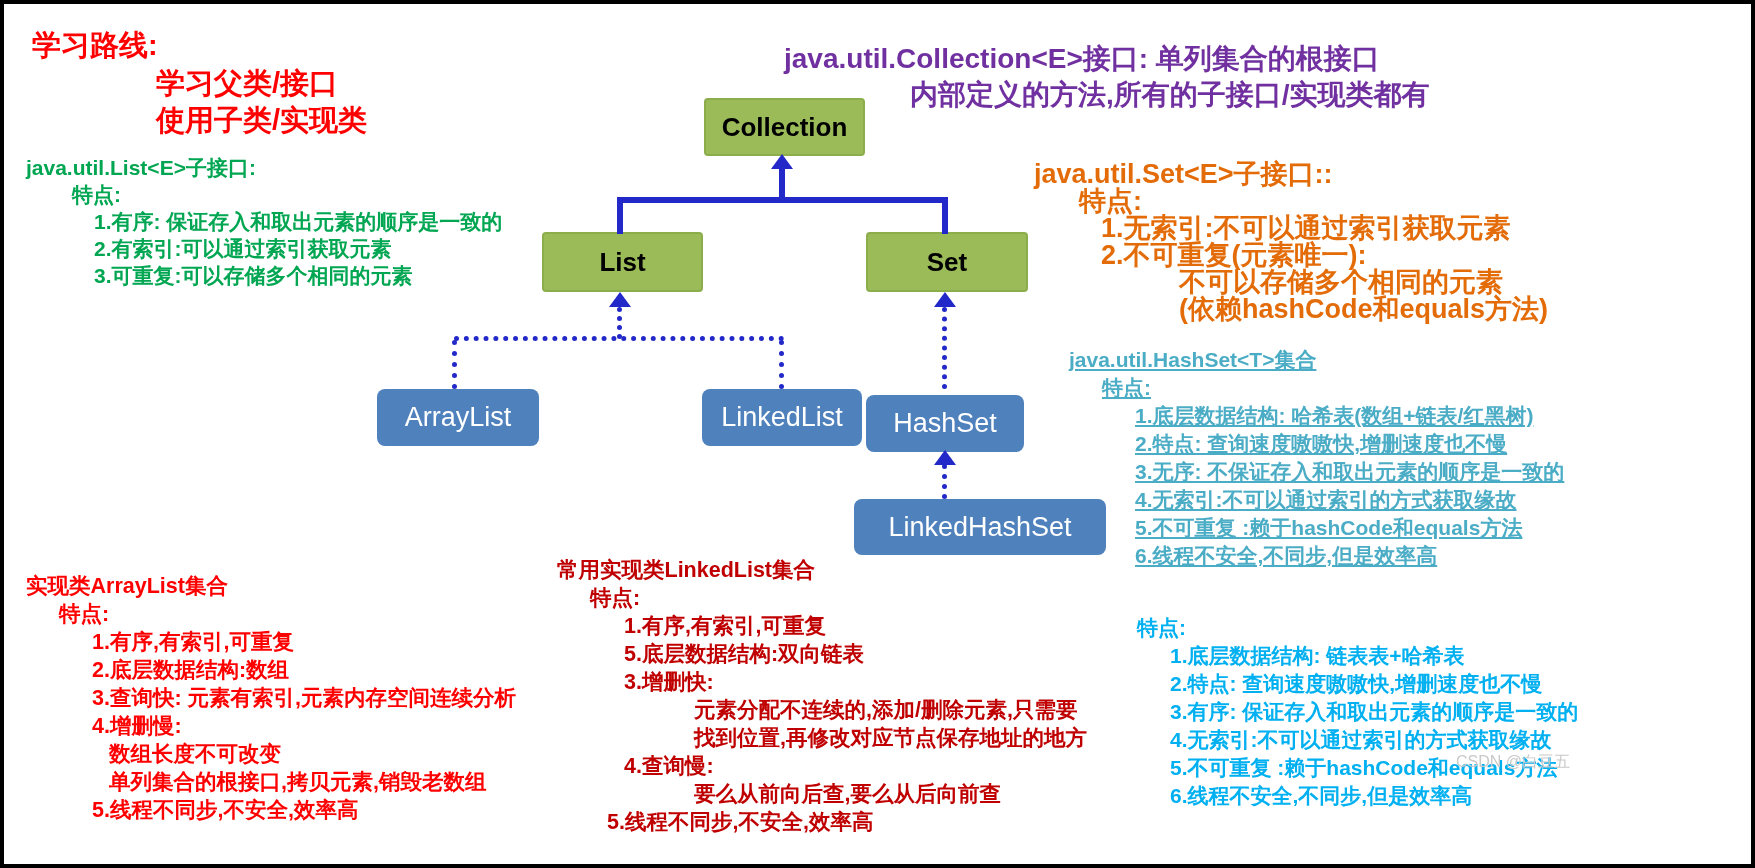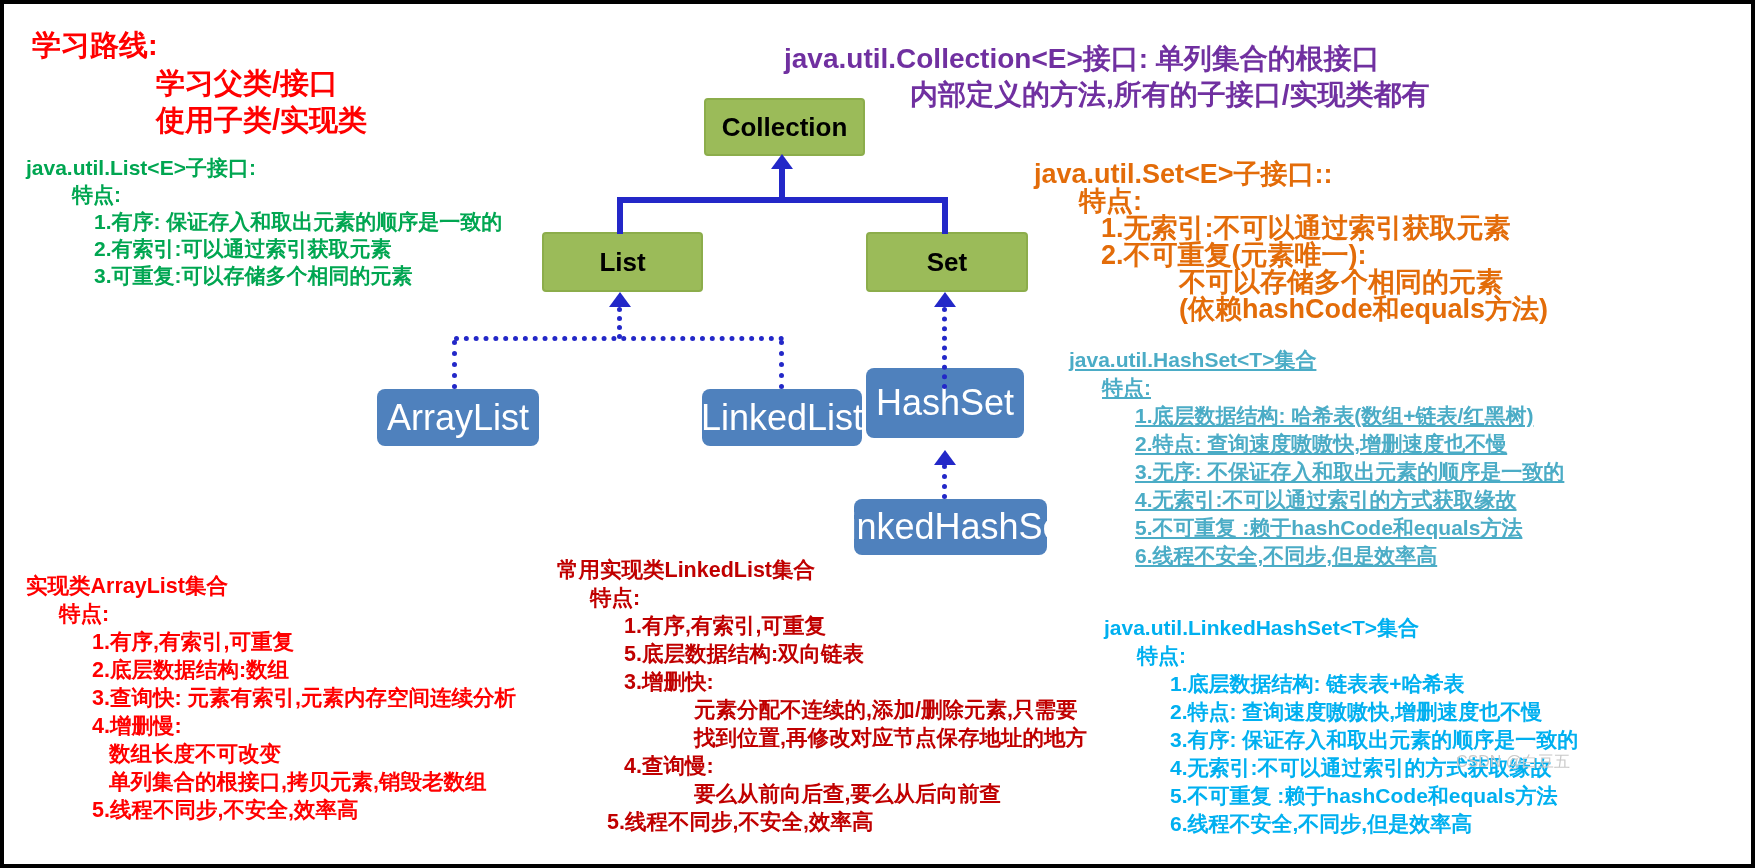--- a/index.html
+++ b/index.html
@@ -16,21 +16,21 @@
   .purple{color:#7030A0;font-size:28px;}
   .green-blk{color:#00A651;font-size:21px;line-height:27px;}
   .orange-blk{color:#E36C09;font-size:27px;line-height:27px;}
   .teal-blk{color:#4BACC6;font-size:21px;line-height:28px;text-decoration:underline;}
   .sky-blk{color:#00B0F0;font-size:21px;line-height:28px;}
   .redl-blk{color:#FF0000;font-size:21.5px;line-height:28px;margin-top:21px;}
   .redc-blk{color:#C00000;font-size:21.5px;line-height:28px;}
   
   .node{position:absolute;display:flex;align-items:center;justify-content:center;}
   .gnode{background:#9BBB59;border:2px solid #8CAD4B;border-radius:4px;color:#000;font-weight:700;font-size:26px;}
-  .bnode{background:#4F81BD;border-radius:8px;color:#fff;font-weight:400;font-size:36px;justify-content:center;}
+  .bnode{background:#4F81BD;border-radius:8px;color:#fff;font-weight:400;font-size:27px;justify-content:center;}
   
   .solid-v{position:absolute;width:6px;background:#2328C8;}
   .solid-h{position:absolute;height:6px;background:#2328C8;}
   .dot-v{position:absolute;width:0;border-left:5px dotted #2328C8;}
   .dot-h{position:absolute;height:0;border-top:5px dotted #2328C8;}
   .arrow-up{position:absolute;width:0;height:0;
     border-left:11px solid transparent;border-right:11px solid transparent;
     border-bottom:15px solid #2328C8;}
   .watermark{position:absolute;left:1452px;top:748px;color:#C9C9C9;font-size:16px;font-weight:400;white-space:nowrap;}
 </style>
@@ -54,24 +54,24 @@
     </div>
   <div class="node gnode" style="left:862px;top:228px;width:158px;height:56px">
       <span class="ln">Set</span>
     </div>
   <div class="node bnode" style="left:373px;top:385px;width:162px;height:57px">
       <span>ArrayList</span>
     </div>
   <div class="node bnode" style="left:698px;top:385px;width:160px;height:57px">
       <span>LinkedList</span>
     </div>
-  <div class="node bnode" style="left:862px;top:364px;width:158px;height:70px">
+  <div class="node bnode" style="left:862px;top:391px;width:158px;height:57px">
       <span>HashSet</span>
     </div>
-  <div class="node bnode" style="left:850px;top:495px;width:193px;height:56px">
+  <div class="node bnode" style="left:850px;top:495px;width:252px;height:56px">
       <span>LinkedHashSet</span>
     </div>
 
   <div class="arrow-up" style="left:767px;top:150px"></div>
   <div class="solid-v" style="left:775px;top:163px;height:33px"></div>
   <div class="solid-h" style="left:613px;top:193px;width:331px"></div>
   <div class="solid-v" style="left:613px;top:196px;height:34px"></div>
   <div class="solid-v" style="left:938px;top:196px;height:34px"></div>
 
   <div class="arrow-up" style="left:605px;top:288px"></div>
@@ -108,21 +108,20 @@
     <div class="ln" style="padding-left:33px">特点:</div>
     <div class="ln" style="padding-left:66px">1.底层数据结构: 哈希表(数组+链表/红黑树)</div>
     <div class="ln" style="padding-left:66px">2.特点: 查询速度嗷嗷快,增删速度也不慢</div>
     <div class="ln" style="padding-left:66px">3.无序: 不保证存入和取出元素的顺序是一致的</div>
     <div class="ln" style="padding-left:66px">4.无索引:不可以通过索引的方式获取缘故</div>
     <div class="ln" style="padding-left:66px">5.不可重复 :赖于hashCode和equals方法</div>
     <div class="ln" style="padding-left:66px">6.线程不安全,不同步,但是效率高</div>
   </div>
 
   <div class="blk sky-blk" style="left:1100px;top:610px">
-    <div class="ln">java.util.LinkedHashSet&lt;T&gt;集合</div>
     <div class="ln" style="padding-left:33px">特点:</div>
     <div class="ln" style="padding-left:66px">1.底层数据结构: 链表表+哈希表</div>
     <div class="ln" style="padding-left:66px">2.特点: 查询速度嗷嗷快,增删速度也不慢</div>
     <div class="ln" style="padding-left:66px">3.有序: 保证存入和取出元素的顺序是一致的</div>
     <div class="ln" style="padding-left:66px">4.无索引:不可以通过索引的方式获取缘故</div>
     <div class="ln" style="padding-left:66px">5.不可重复 :赖于hashCode和equals方法</div>
     <div class="ln" style="padding-left:66px">6.线程不安全,不同步,但是效率高</div>
   </div>
 
   <div class="blk redl-blk" style="left:22px;top:547px">

